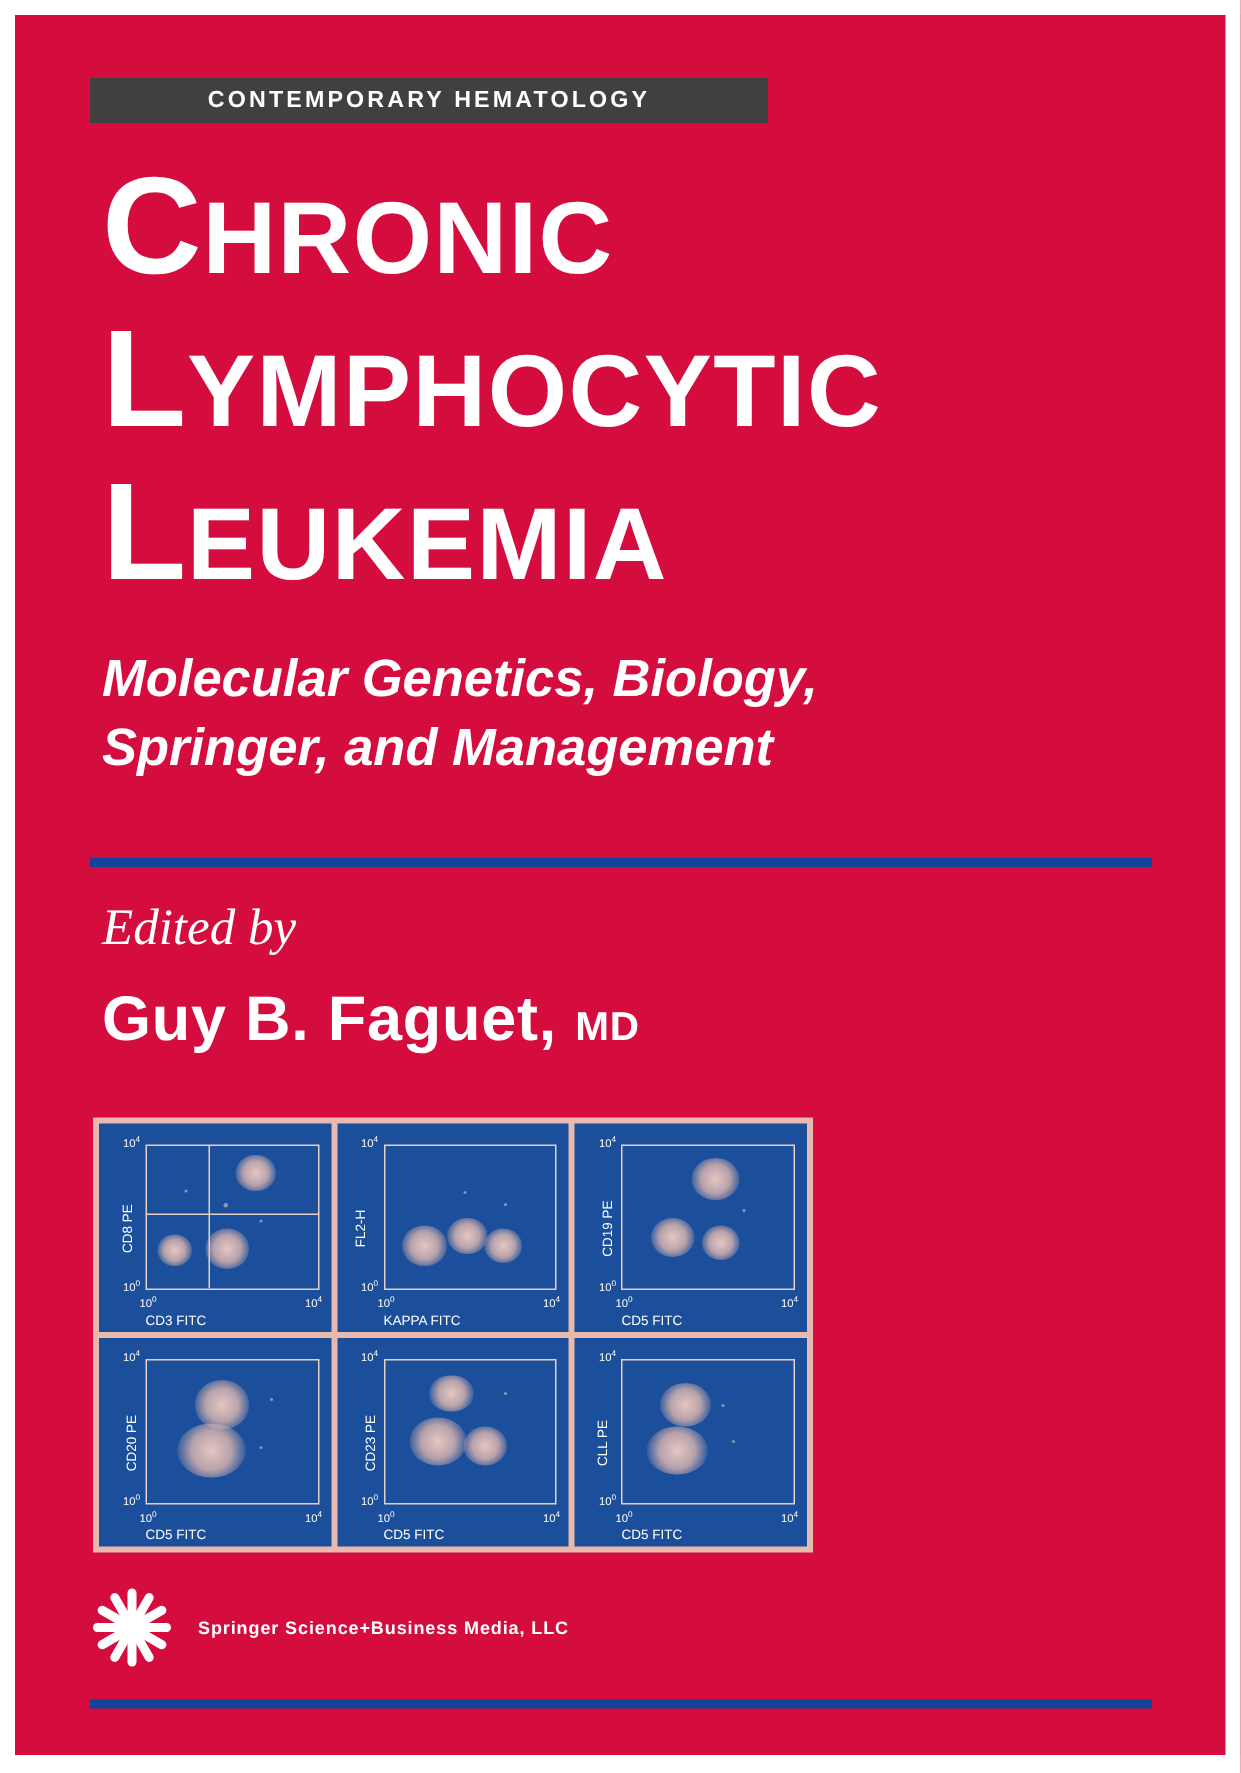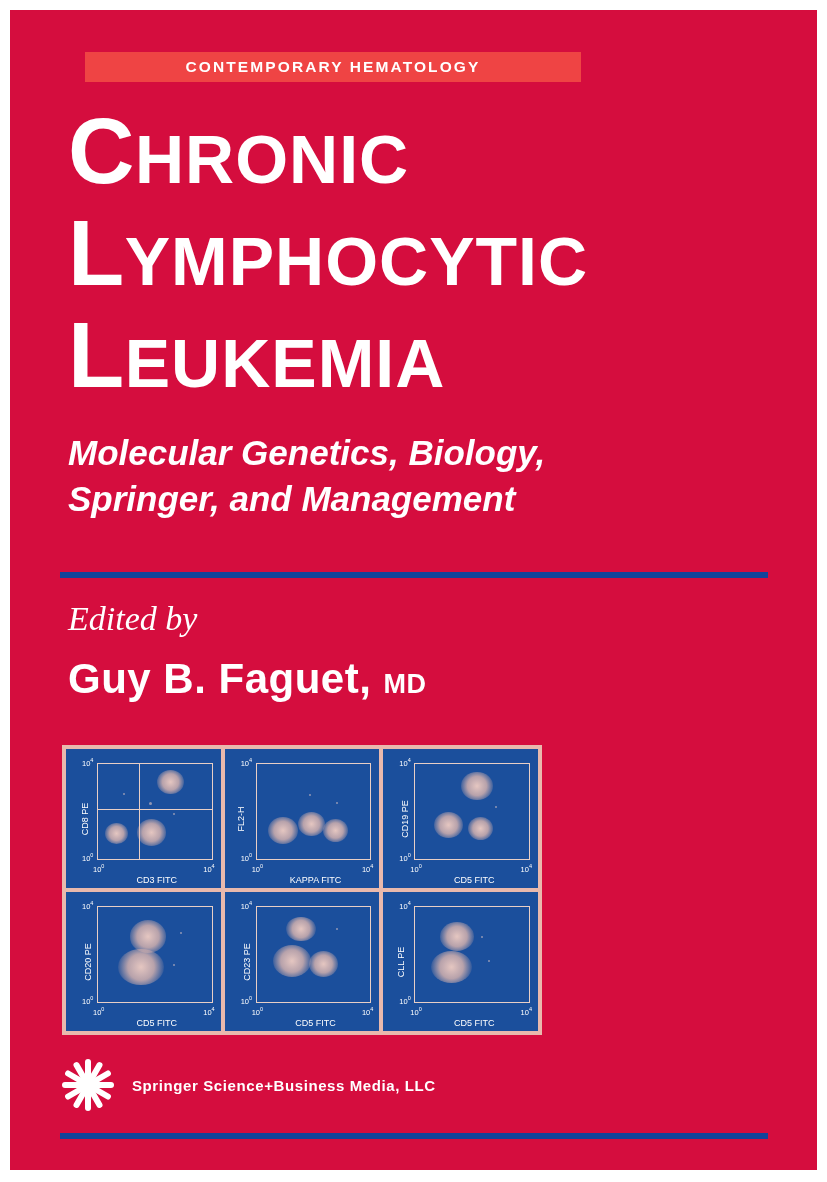--- a/index.html
+++ b/index.html
@@ -40,25 +40,25 @@
   .edge-bottom {
     position: absolute;
     left: 0; right: 0; bottom: 0;
     height: 12px;
     background: #ffffff;
     z-index: 3;
   }
 
   .series-banner {
     position: absolute;
-    left: 85px;
+    left: 60px;
     top: 52px;
-    width: 496px;
+    width: 452px;
     height: 30px;
-    background: #ef4444;
+    background: #404040;
     z-index: 2;
   }
   .series-banner span {
     display: block;
     color: #ffffff;
     font-size: 15.5px;
     letter-spacing: 2.1px;
     font-weight: bold;
     text-align: center;
     line-height: 30px;
@@ -210,21 +210,21 @@
     color: #ffffff;
     font-size: 9px;
     white-space: nowrap;
     font-family: "Liberation Sans", sans-serif;
   }
   .ax-x {
     position: absolute;
     left: 31px;
     right: 4px;
     bottom: 3px;
-    text-align: center;
+    text-align: left;
     color: #ffffff;
     font-size: 9px;
     font-family: "Liberation Sans", sans-serif;
   }
   .tick {
     position: absolute;
     color: #ffffff;
     font-size: 7.5px;
     font-family: "Liberation Sans", sans-serif;
     white-space: nowrap;
@@ -271,21 +271,21 @@
     width: 16px; height: 16px;
     margin-left: -8px; margin-top: -8px;
     border-radius: 50%;
     background: #ffffff;
     transform: none;
   }
   .publisher-name {
     color: #ffffff;
     font-family: "Liberation Sans", sans-serif;
     font-weight: bold;
-    font-size: 15px;
+    font-size: 12px;
     letter-spacing: 0.6px;
     margin-left: 16px;
   }
 </style>
 </head>
 <body>
 
 <div class="cover">
 
   <div class="edge-top"></div>

